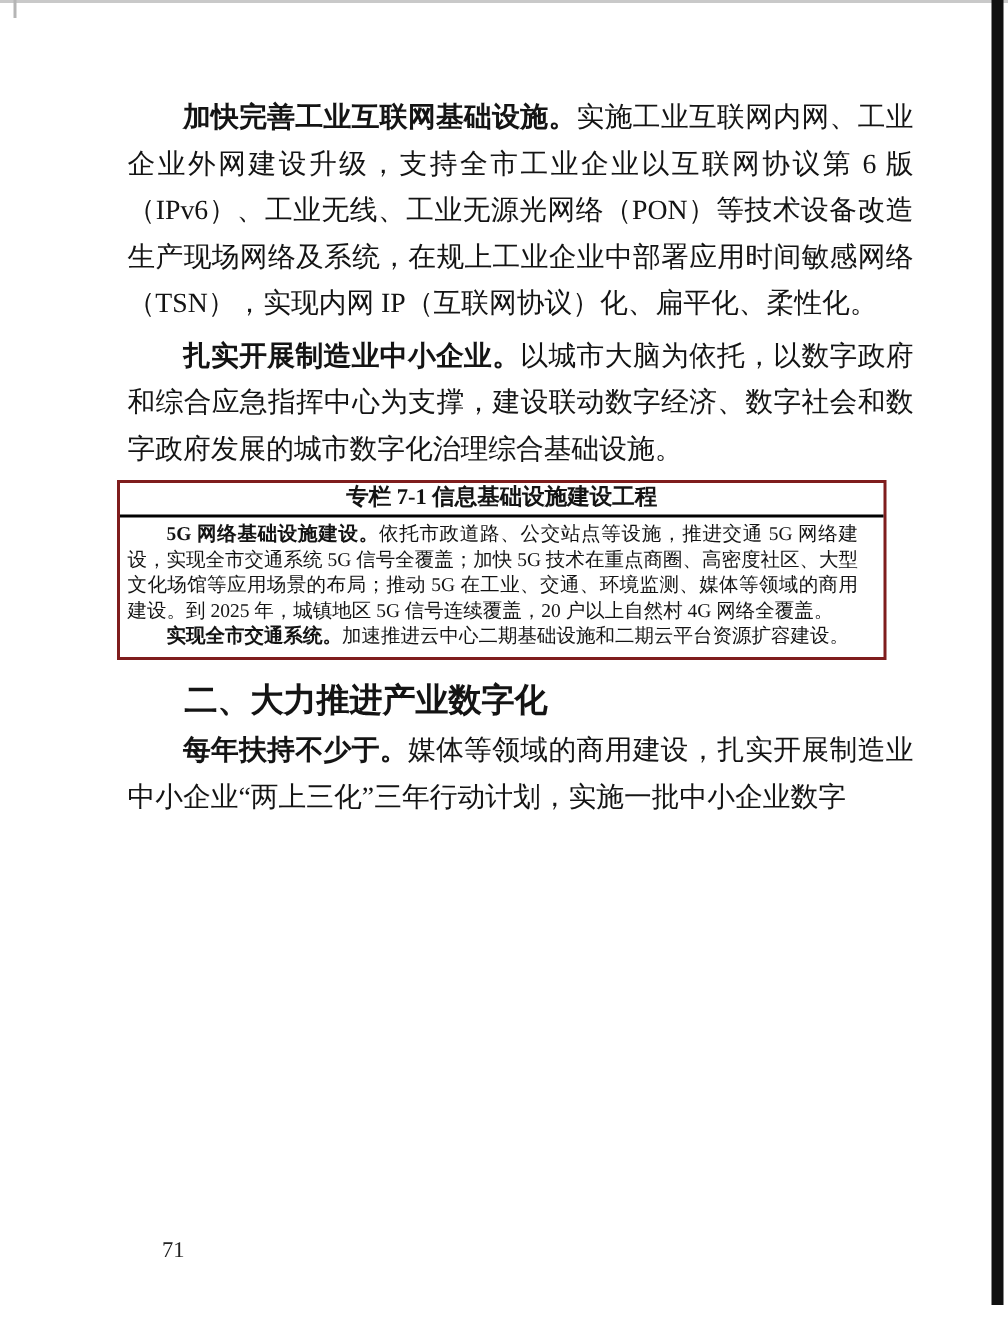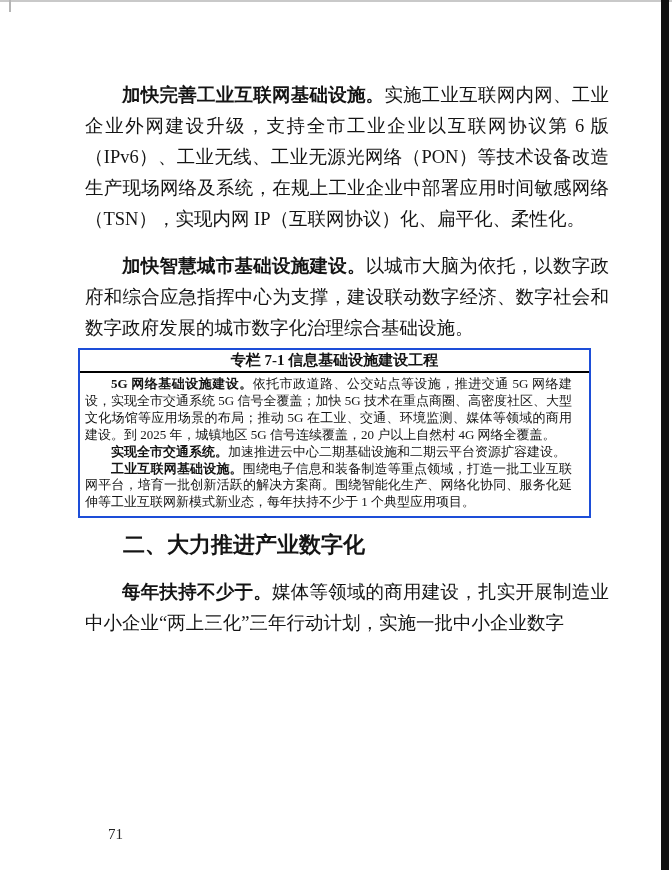--- a/index.html
+++ b/index.html
@@ -18,28 +18,28 @@
 
   .content { position: absolute; left: 85px; top: 64px; width: 524px; }
 
   p.body {
     margin: 0 0 4px 0;
     font-size: 18.5px;
     line-height: 31px;
     text-align: justify;
     text-justify: inter-ideograph;
   }
-  p.indent { text-indent: 2em; margin-top: 16px; }
+  p.indent { text-indent: 2em; }
   b.lead { font-weight: bold; }
 
   .column-box {
     box-sizing: border-box;
     margin: 0 0 0 -7px;
     width: 513px;
-    border: 2px solid #1d4ed8;
+    border: 2px solid #7f1d1d;
     background: #fff;
   }
   .box-title {
     font-size: 15px;
     font-weight: bold;
     text-align: center;
     line-height: 21px;
     height: 21px;
     border-bottom: 2px solid #000;
     overflow: hidden;
@@ -48,21 +48,21 @@
   .box-body p {
     margin: 0;
     font-size: 13px;
     line-height: 16.9px;
     text-align: justify;
     text-justify: inter-ideograph;
     text-indent: 2em;
   }
 
   h2.section-heading {
-    margin: 12px 0 17px 38px;
+    margin: 12px 0 4px 38px;
     font-size: 22px;
     line-height: 30px;
     font-weight: bold;
   }
 
   .page-number {
     position: absolute;
     left: 108px;
     top: 826px;
     font-size: 15px;
@@ -77,34 +77,31 @@
 <div class="right-scan-band"></div>
 
 <main class="content">
 
 
   <p class="body indent">
     <b class="lead">加快完善工业互联网基础设施。</b><span>实施工业互联网内网、工业企业外网建设升级，支持全市工业企业以互联网协议第 6 版（IPv6）、工业无线、工业无源光网络（PON）等技术设备改造生产现场网络及系统，在规上工业企业中部署应用时间敏感网络（TSN），实现内网 IP（互联网协议）化、扁平化、柔性化。</span>
   </p>
 
   <p class="body indent">
-    <b class="lead">加快智慧城市基础设施建设。</b><span>以城市大脑为依托，以数字政府和综合应急指挥中心为支撑，建设联动数字经济、数字社会和数字政府发展的城市数字化治理综合基础设施。</span>
+    <b class="lead">扎实开展制造业中小企业。</b><span>以城市大脑为依托，以数字政府和综合应急指挥中心为支撑，建设联动数字经济、数字社会和数字政府发展的城市数字化治理综合基础设施。</span>
   </p>
 
   <section class="column-box">
     <div class="box-title">专栏 7-1  信息基础设施建设工程</div>
     <div class="box-body">
       <p>
         <b class="lead">5G 网络基础设施建设。</b><span>依托市政道路、公交站点等设施，推进交通 5G 网络建设，实现全市交通系统 5G 信号全覆盖；加快 5G 技术在重点商圈、高密度社区、大型文化场馆等应用场景的布局；推动 5G 在工业、交通、环境监测、媒体等领域的商用建设。到 2025 年，城镇地区 5G 信号连续覆盖，20 户以上自然村 4G 网络全覆盖。</span>
       </p>
       <p>
         <b class="lead">实现全市交通系统。</b><span>加速推进云中心二期基础设施和二期云平台资源扩容建设。</span>
-      </p>
-      <p>
-        <b class="lead">工业互联网基础设施。</b><span>围绕电子信息和装备制造等重点领域，打造一批工业互联网平台，培育一批创新活跃的解决方案商。围绕智能化生产、网络化协同、服务化延伸等工业互联网新模式新业态，每年扶持不少于 1 个典型应用项目。</span>
       </p>
     </div>
   </section>
 
   <h2 class="section-heading">二、大力推进产业数字化</h2>
 
   <p class="body indent">
     <b class="lead">每年扶持不少于。</b><span>媒体等领域的商用建设，扎实开展制造业中小企业“两上三化”三年行动计划，实施一批中小企业数字</span>
   </p>
 

